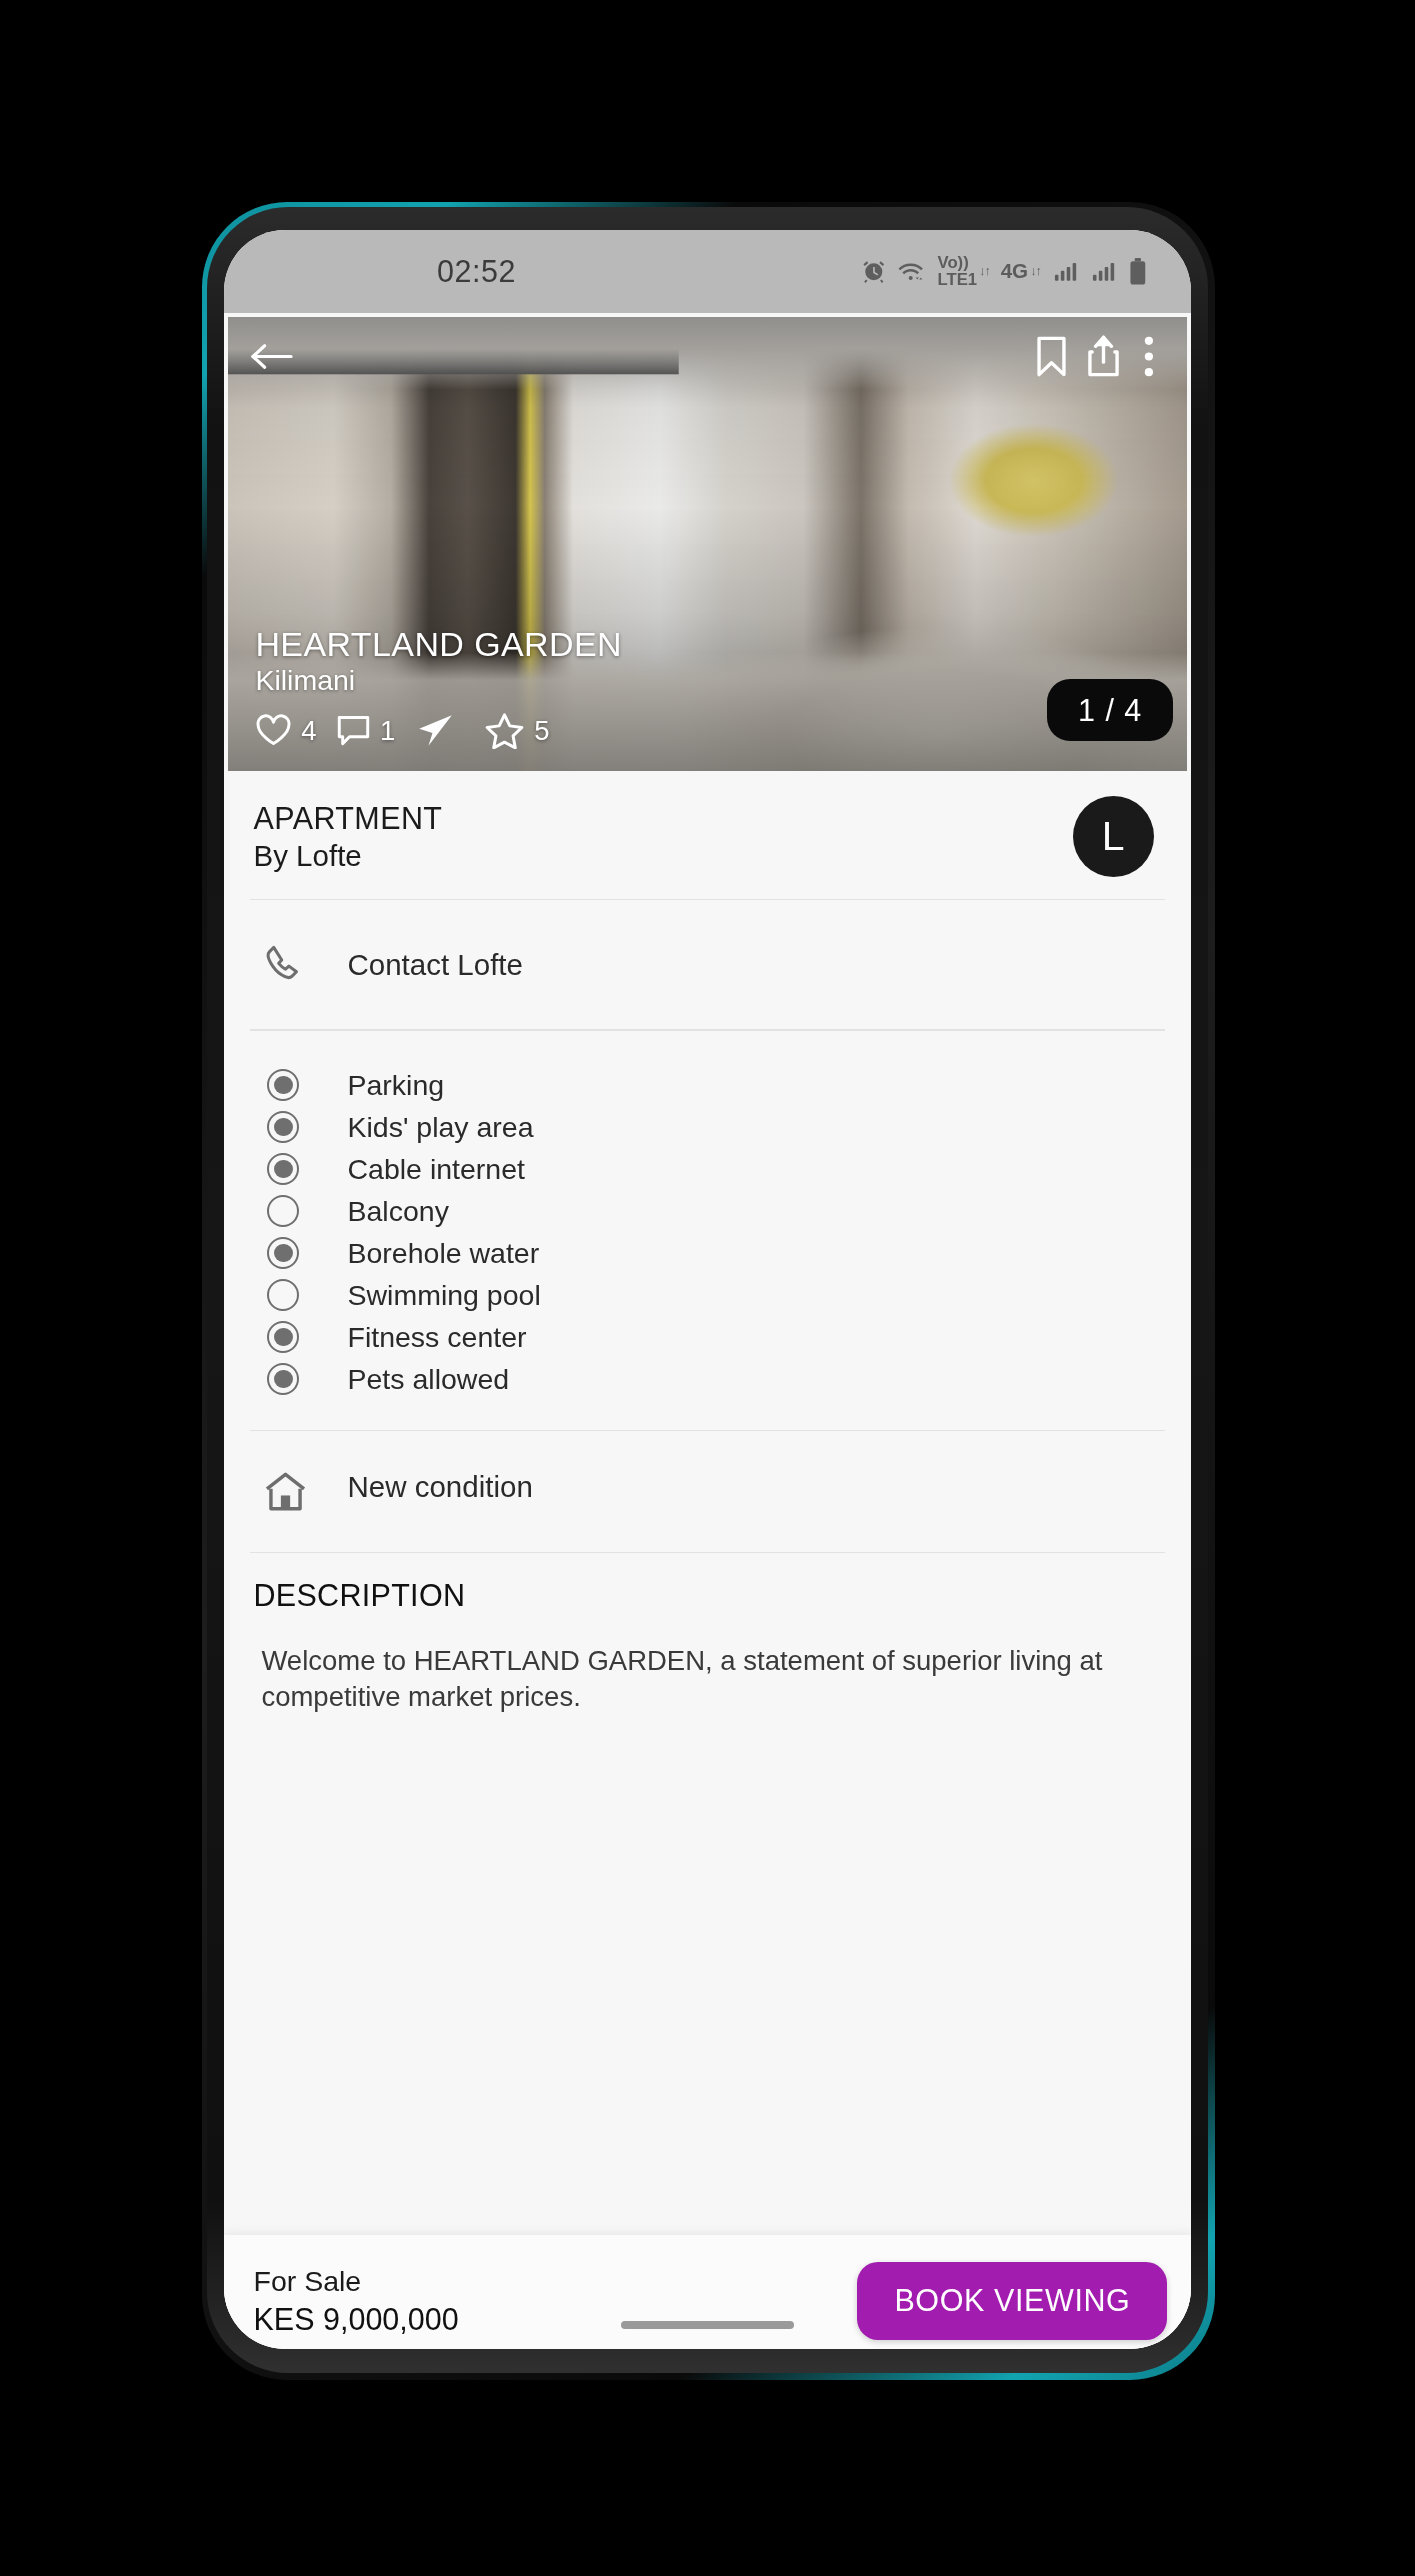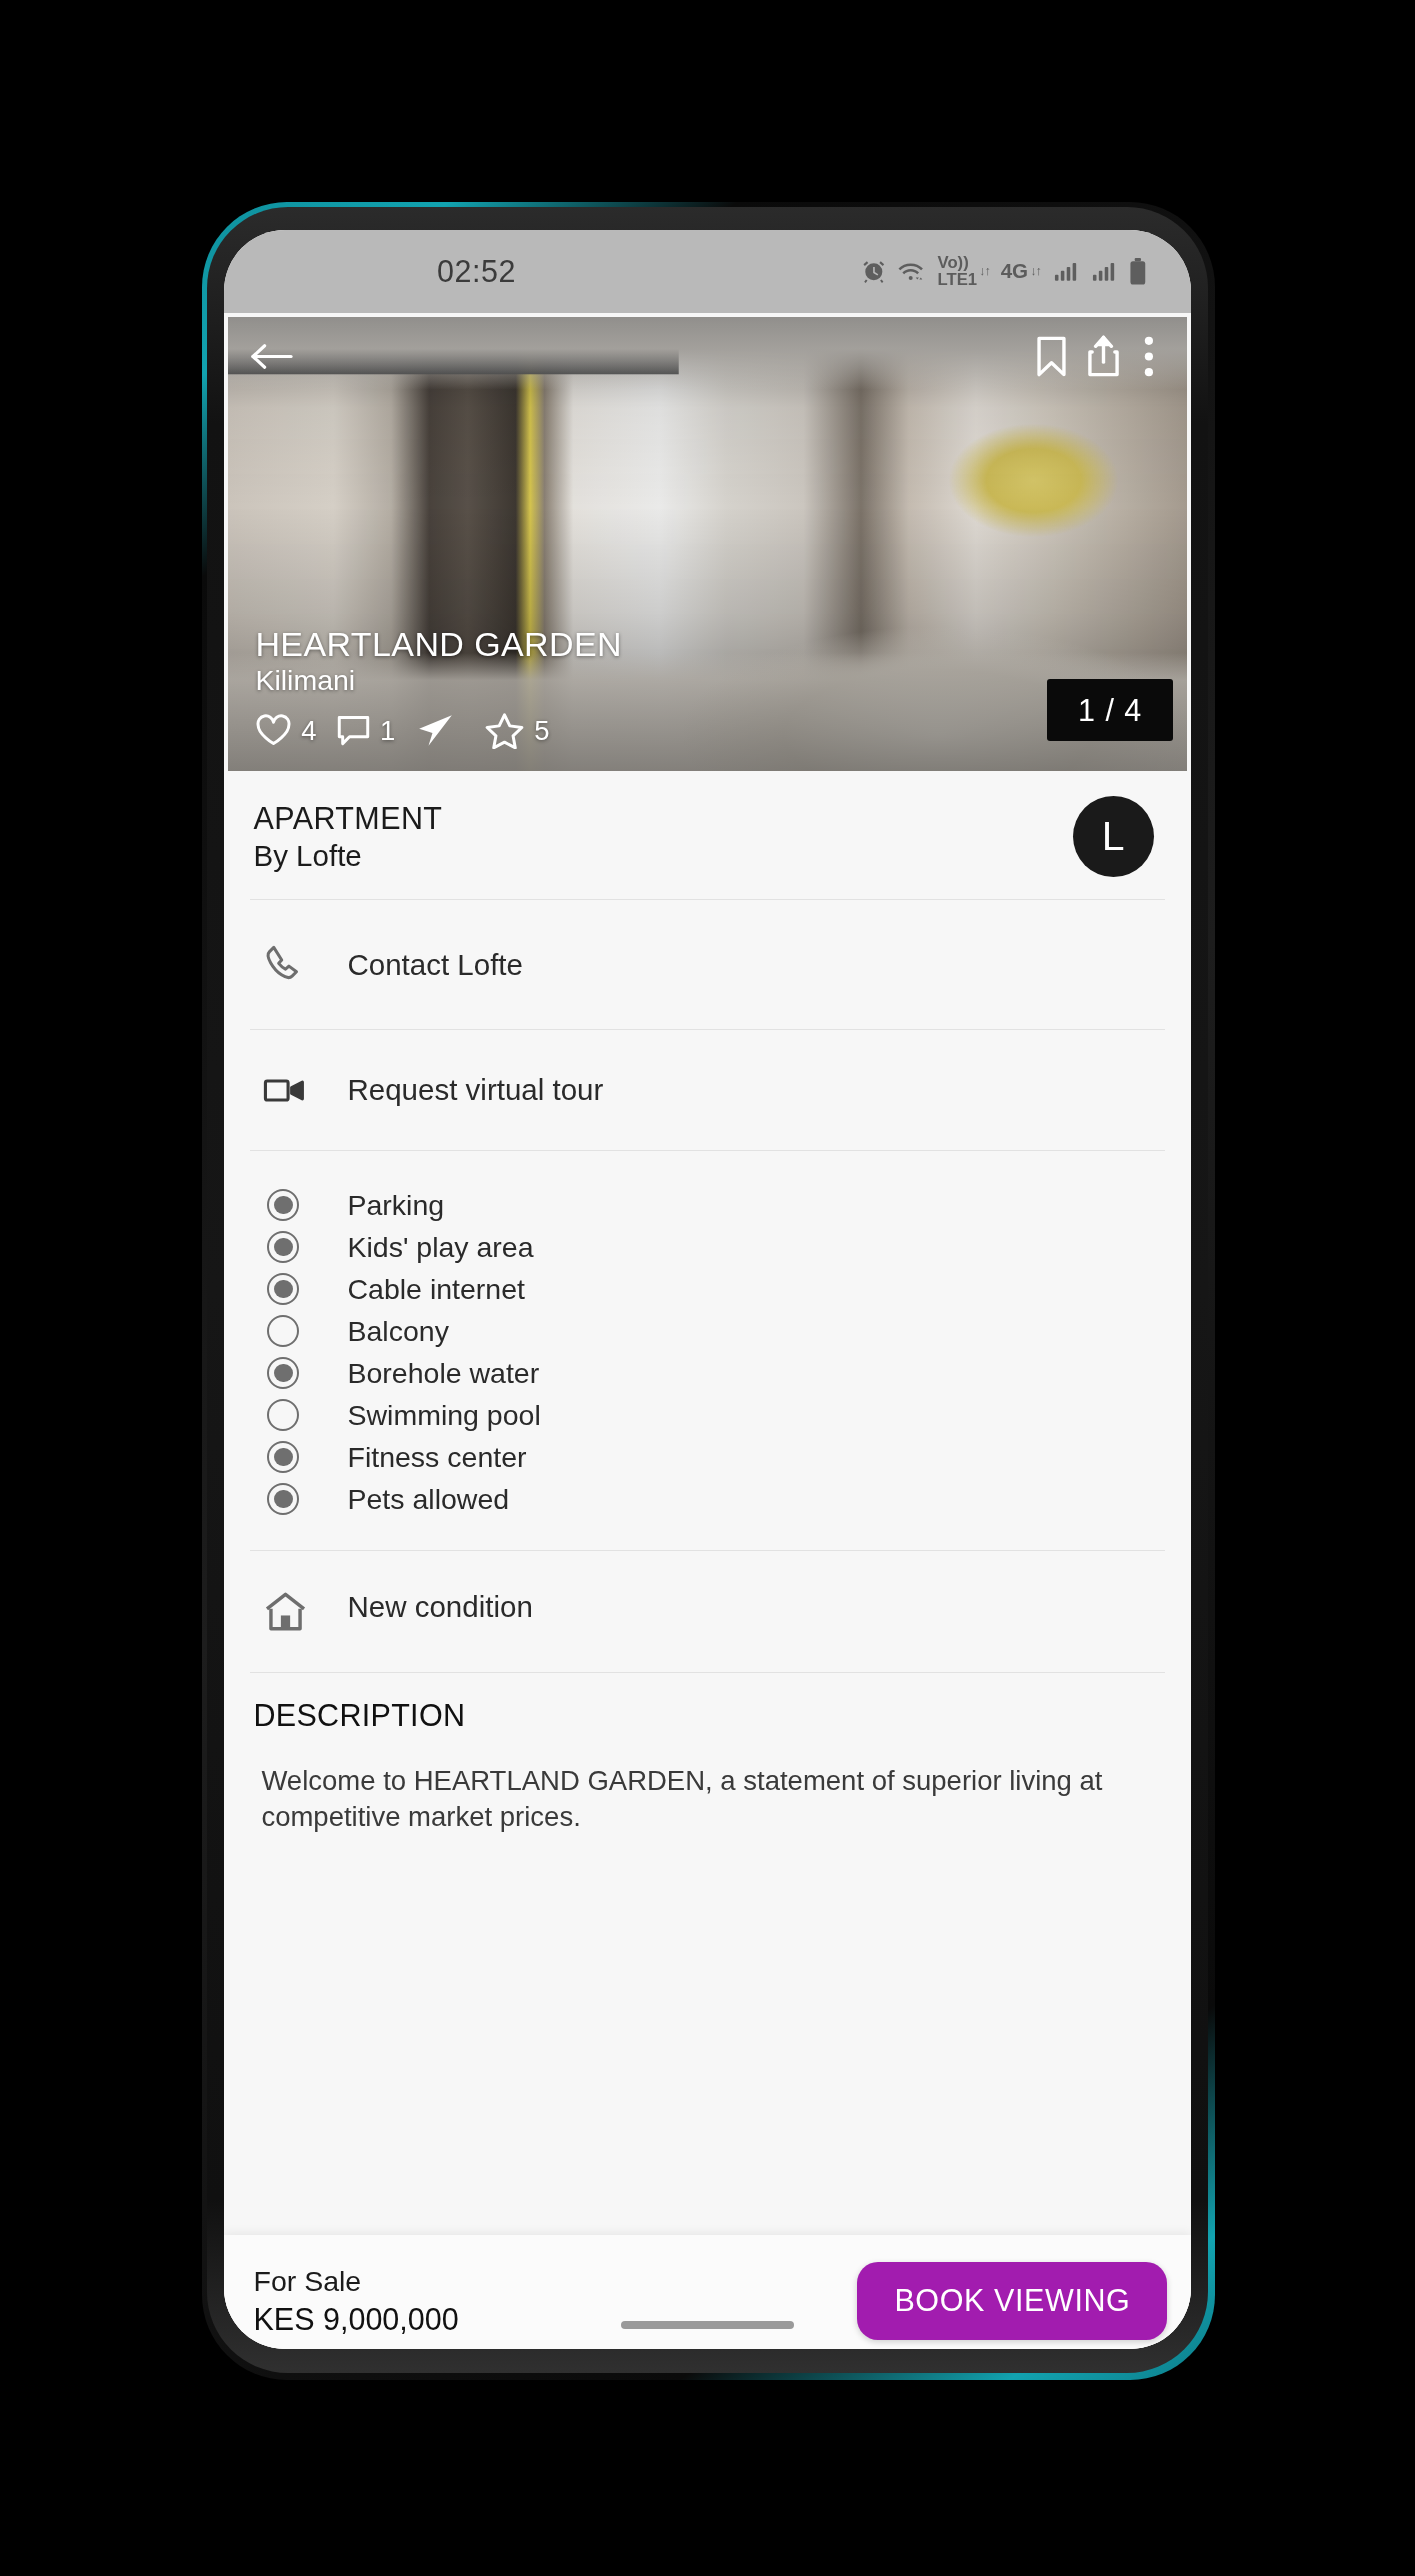--- a/index.html
+++ b/index.html
@@ -186,21 +186,21 @@
     font-size: 27.5px;
     color: #fff;
     text-shadow: 0 1px 3.9px rgba(0,0,0,0.45);
   }
   #hero-counter {
     position: absolute;
     right: 13.8px;
     bottom: 29.5px;
     background: #0a0a0a;
     color: #fff;
-    border-radius: 3px;
+    border-radius: 23px;
     padding: 13.8px 31px;
     font-size: 30.5px;
     letter-spacing: 1px;
   }
 
   
   #content {
     background: #f7f7f7;
     height: calc(100% - 65px - 458px);
     position: relative;
@@ -536,29 +536,20 @@
         <span class="action-icon">
           <svg width="43" height="43" viewBox="0 0 34 34" fill="none" stroke="#6e6e6e" stroke-width="2.4" stroke-linecap="round" stroke-linejoin="round">
             <path d="M8.5 3.5 5 7c-1.6 1.6-1.2 4.6 1 8.6 2.2 4 5.1 7.2 8.6 9.6 3.6 2.4 6.8 2.6 8.4 1l3.5-3.5-6-4.4-2.7 2.4c-2-1.1-3.9-2.7-5.4-4.6l2.4-2.7z"></path>
           </svg>
         </span>
         <span class="action-label">Contact Lofte</span>
       </div>
 
       <div class="divider"></div>
 
-      <div class="action-row">
-        <span class="action-icon">
-          <svg width="43" height="31" viewBox="0 0 36 26" fill="none" stroke="#3a3a3a" stroke-width="2.6" stroke-linejoin="round">
-            <rect x="2" y="5" width="19" height="16" rx="1.5"></rect>
-            <path d="M24 10.5 33 6v14l-9-4.5z" fill="#3a3a3a"></path>
-          </svg>
-        </span>
-        <span class="action-label">Request virtual tour</span>
-      </div>
 
       <div class="divider"></div>
 
       <div id="amenities">
 
         <div class="amenity">
           <span class="amenity-radio">
               <span class="radio on"></span>
             </span>
           <span class="amenity-label">Parking</span>

